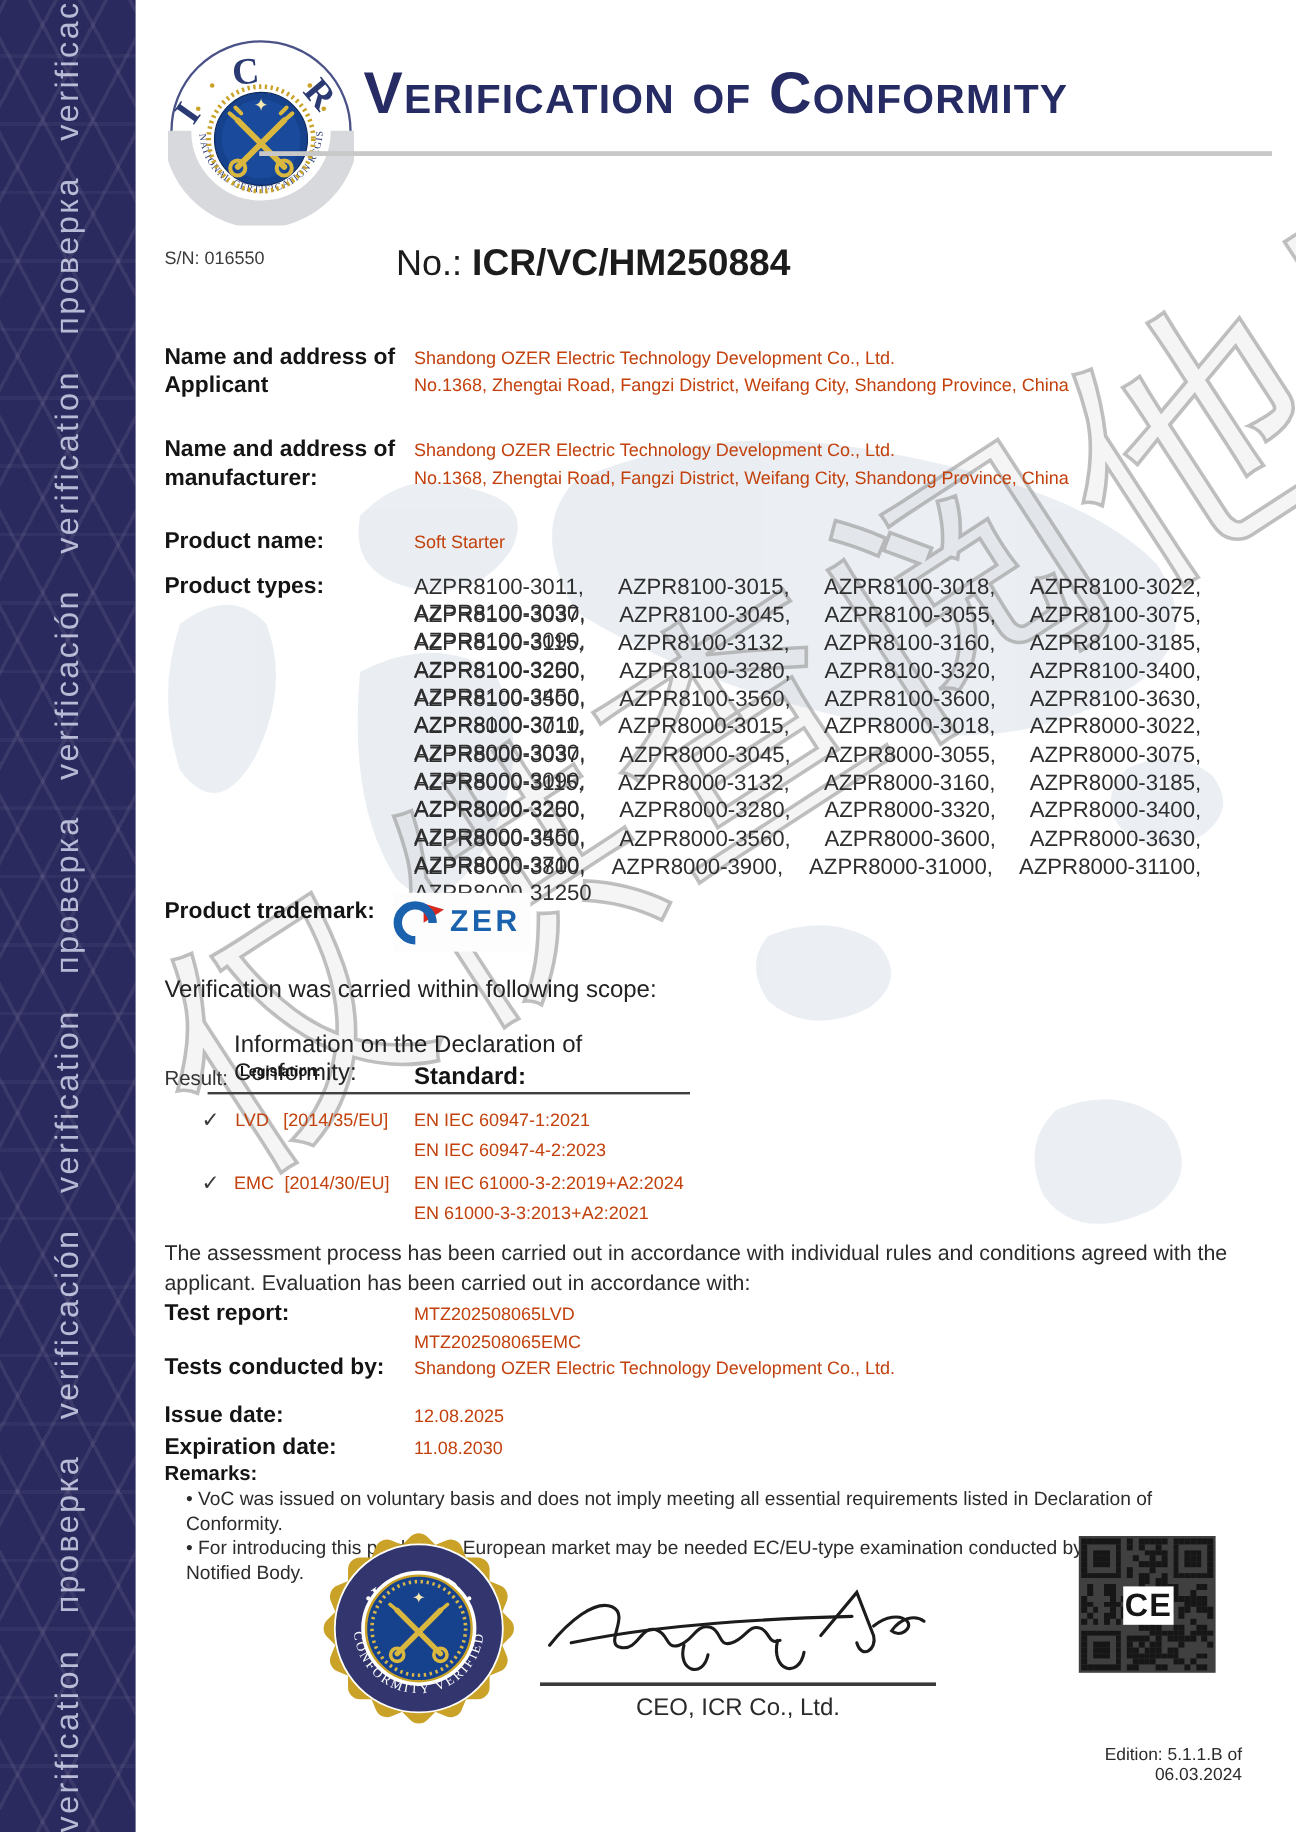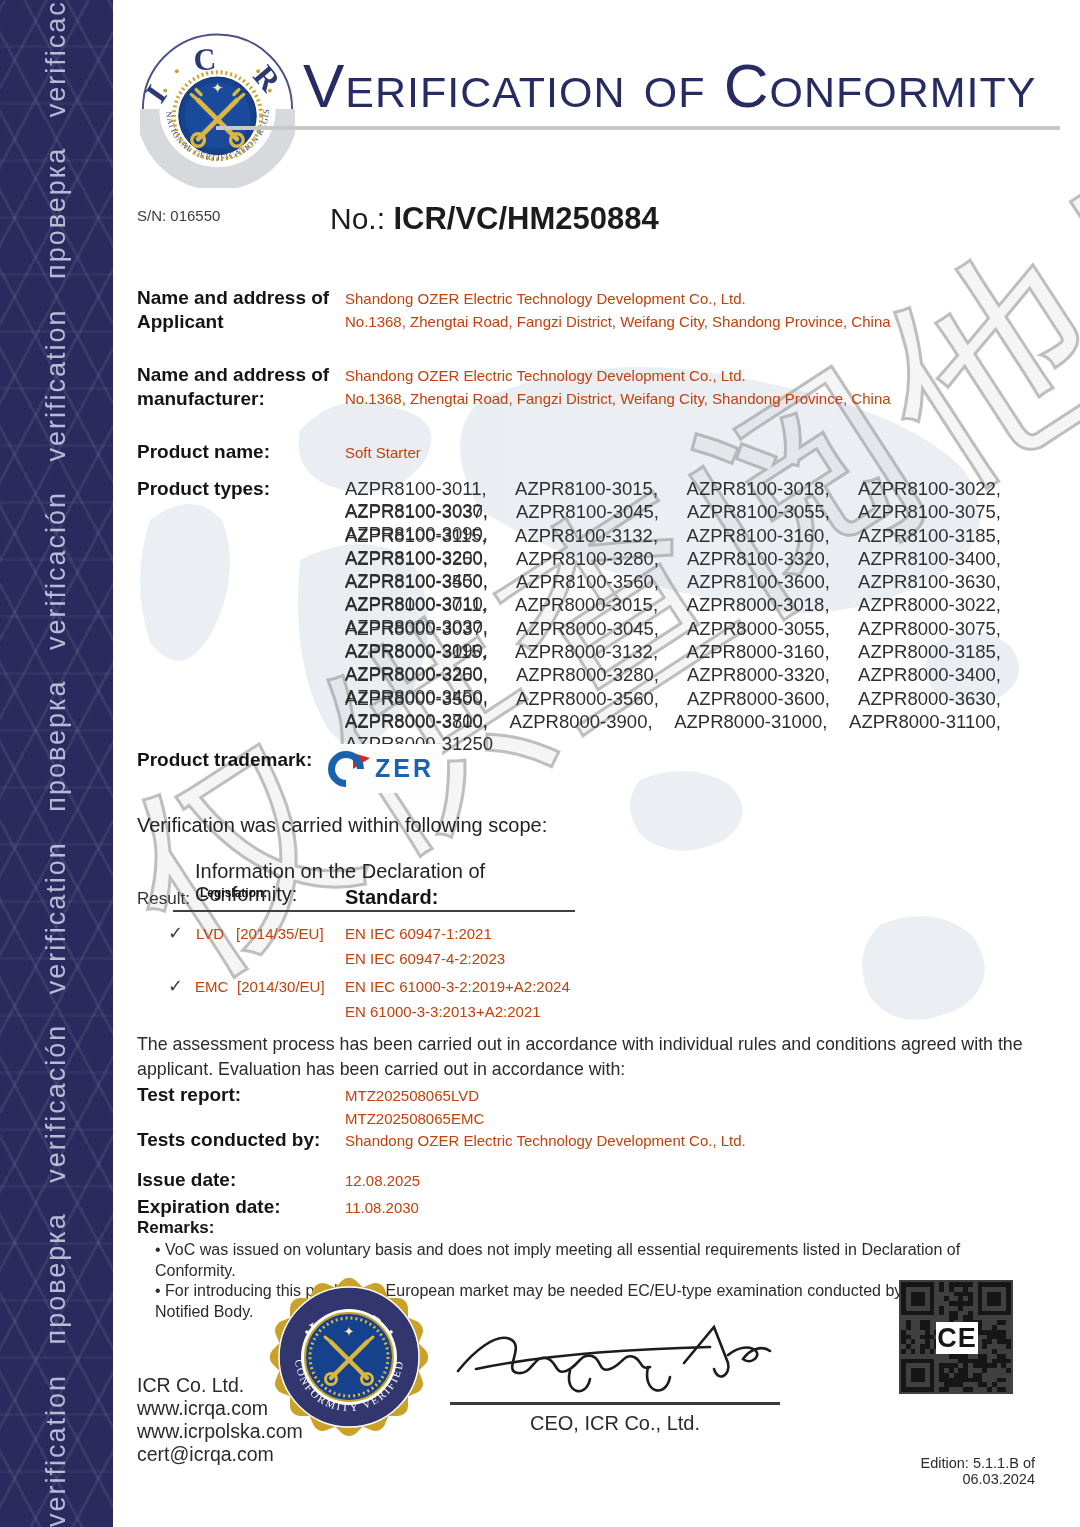--- a/index.html
+++ b/index.html
@@ -20,21 +20,21 @@
   
   .map{position:absolute;inset:0;z-index:1;}
   
   .watermark{position:absolute;left:90px;top:820px;z-index:2;white-space:nowrap;
      font-size:215px;font-weight:400;letter-spacing:10px;line-height:1;
      color:rgba(160,160,160,0.10);-webkit-text-stroke:3px rgba(150,150,150,.6);
      transform:rotate(-33deg);transform-origin:left top;pointer-events:none;
      font-family:"Liberation Sans",sans-serif;}
   
   .content{position:absolute;inset:0;z-index:3;}
-  .title{left:303px;top:50px;font-size:62px;font-weight:normal;font-variant:small-caps;
+  .title{left:303px;top:50px;font-size:49px;font-weight:bold;font-variant:small-caps;
          color:#262b63;letter-spacing:1px;}
   .title-rule{left:216px;top:126px;width:844px;height:4px;background:#c8c8c8;}
   .serial{left:137px;top:207px;font-size:15px;color:#3b3b3b;}
   .no-line{left:330px;top:201px;font-size:30px;color:#1c1c1c;}
   .no-line .no-num{font-weight:bold;font-size:31px;}
   .label{font-weight:bold;color:#141414;font-size:19px;line-height:24px;}
   .val{font-size:15px;color:#c2410c;line-height:23px;}
   .ptypes{width:656px;}
   .ptl{font-size:18.5px;color:#2e2e2e;height:23.3px;text-align:justify;text-align-last:justify;}
   .ozer-box{left:328px;top:744px;width:114px;height:49px;background:#fdfdfd;z-index:4;
@@ -244,26 +244,20 @@
         <line x1="103" y1="104" x2="67" y2="68"></line>
         <g stroke-width="3">
           <circle cx="67" cy="105" r="5.5"></circle>
             <circle cx="103" cy="105" r="5.5"></circle>
           <line x1="103" y1="68" x2="109" y2="63"></line>
             <line x1="67" y1="68" x2="61" y2="63"></line>
         </g>
       </g>
     </svg>
 
-    <div class="abs footer-block">
-      <div>ICR Co. Ltd.</div>
-      <div>www.icrqa.com</div>
-      <div>www.icrpolska.com</div>
-      <div>cert@icrqa.com</div>
-    </div>
 
     <svg class="abs" style="left:452px;top:1305px;" width="325" height="96" viewBox="0 0 325 96">
       <g fill="none" stroke="#1c1c1c" stroke-width="2.6" stroke-linecap="round">
         <path d="M6,66 C22,46 44,28 58,34 C74,41 50,66 66,68 C80,70 82,50 94,53 C106,56 102,70 114,66 C126,62 128,48 140,51 C150,54 146,68 158,64 C170,60 172,48 182,52 C190,55 188,66 198,62"></path>
         <path d="M24,64 C90,50 180,44 258,42"></path>
         <path d="M118,66 C112,88 134,94 138,74"></path>
         <path d="M196,62 C190,88 214,94 218,72"></path>
         <path d="M232,58 L262,22 L276,58 C279,70 266,78 262,64"></path>
         <path d="M276,50 C286,42 298,40 304,46 C309,52 298,60 291,54 C298,44 310,40 318,46"></path>
       </g>

